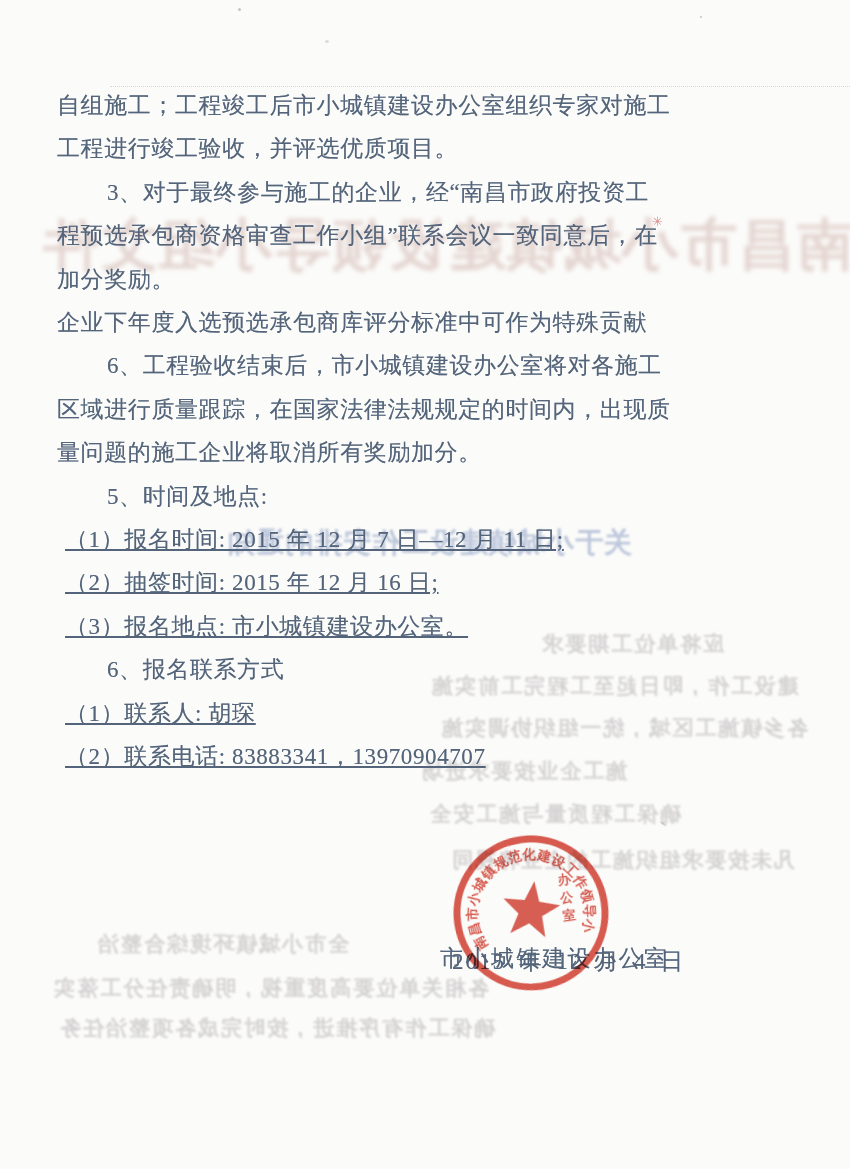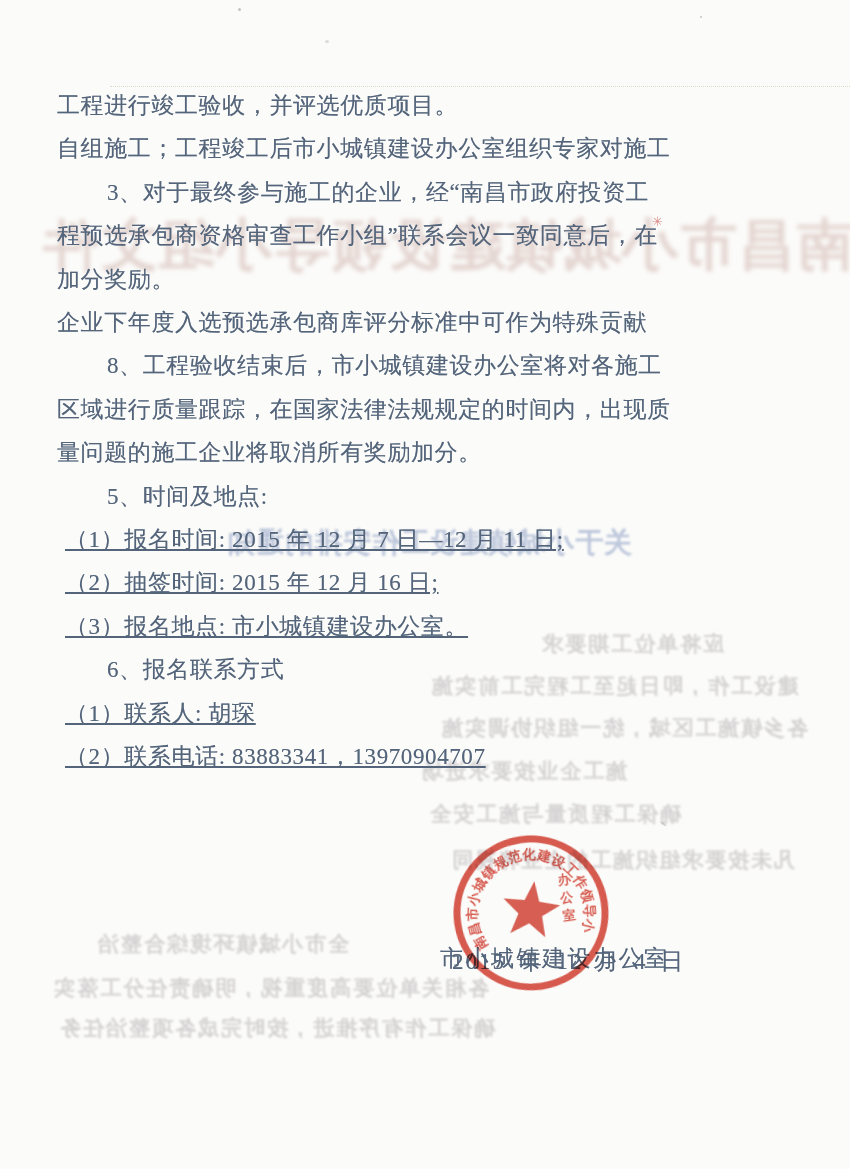--- a/index.html
+++ b/index.html
@@ -107,27 +107,27 @@
   <div class="ghost ghost-ln" style="left:430px;top:672px;">建设工作，即日起至工程完工前实施</div>
   <div class="ghost ghost-ln" style="left:440px;top:714px;">各乡镇施工区域，统一组织协调实施</div>
   <div class="ghost ghost-ln" style="left:420px;top:757px;">施工企业按要求进场</div>
   <div class="ghost ghost-ln" style="left:428px;top:800px;">确保工程质量与施工安全</div>
   <div class="ghost ghost-ln" style="left:450px;top:846px;">凡未按要求组织施工的企业将视同</div>
   <div class="ghost ghost-ln" style="left:96px;top:930px;">全市小城镇环境综合整治</div>
   <div class="ghost ghost-ln" style="left:52px;top:974px;">各相关单位要高度重视，明确责任分工落实</div>
   <div class="ghost ghost-ln" style="left:58px;top:1014px;">确保工作有序推进，按时完成各项整治任务</div>
 
   <div class="doc-body">
+    <p class="ln">自组施工；工程竣工后市小城镇建设办公室组织专家对施工</p>
     <p class="ln">工程进行竣工验收，并评选优质项目。</p>
-    <p class="ln">自组施工；工程竣工后市小城镇建设办公室组织专家对施工</p>
     <p class="ln ind2">3、对于最终参与施工的企业，经“南昌市政府投资工</p>
     <p class="ln">程预选承包商资格审查工作小组”联系会议一致同意后，在</p>
     <p class="ln">加分奖励。</p>
     <p class="ln">企业下年度入选预选承包商库评分标准中可作为特殊贡献</p>
-    <p class="ln ind2">8、工程验收结束后，市小城镇建设办公室将对各施工</p>
+    <p class="ln ind2">6、工程验收结束后，市小城镇建设办公室将对各施工</p>
     <p class="ln">区域进行质量跟踪，在国家法律法规规定的时间内，出现质</p>
     <p class="ln">量问题的施工企业将取消所有奖励加分。</p>
     <p class="ln ind2">5、时间及地点:</p>
     <p class="ln ind1">（1）报名时间: 2015 年 12 月 7 日—12 月 11 日;</p>
     <p class="ln ind1">（2）抽签时间: 2015 年 12 月 16 日;</p>
     <p class="ln ind1">（3）报名地点: 市小城镇建设办公室。</p>
     <p class="ln ind2">6、报名联系方式</p>
     <p class="ln ind1">（1）联系人: 胡琛</p>
     <p class="ln ind1">（2）联系电话: 83883341，13970904707</p>
   </div>

